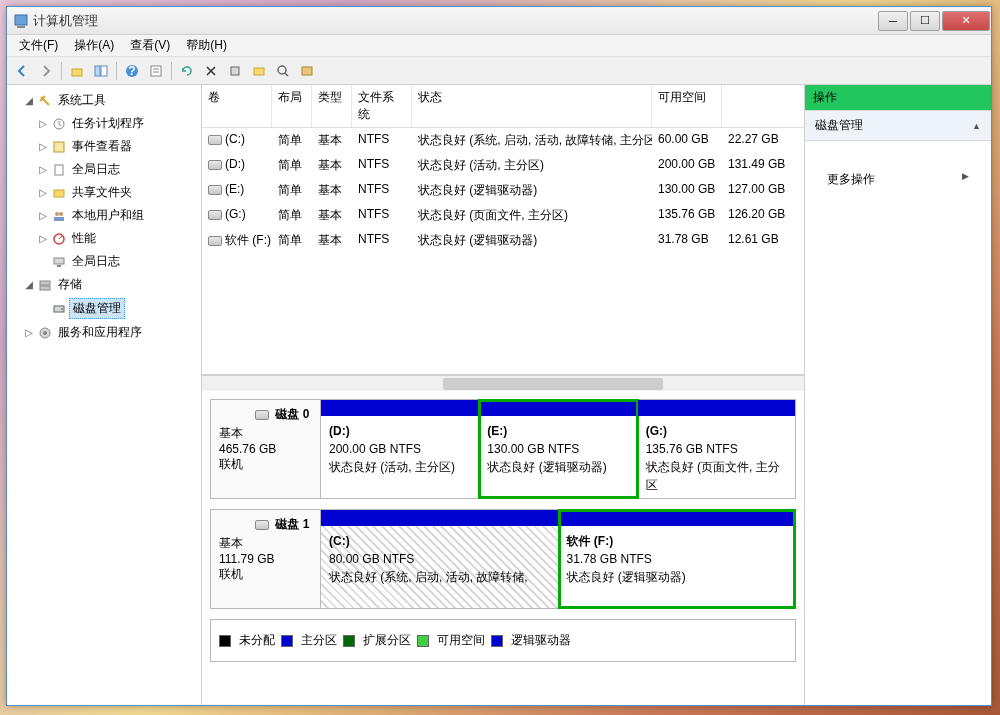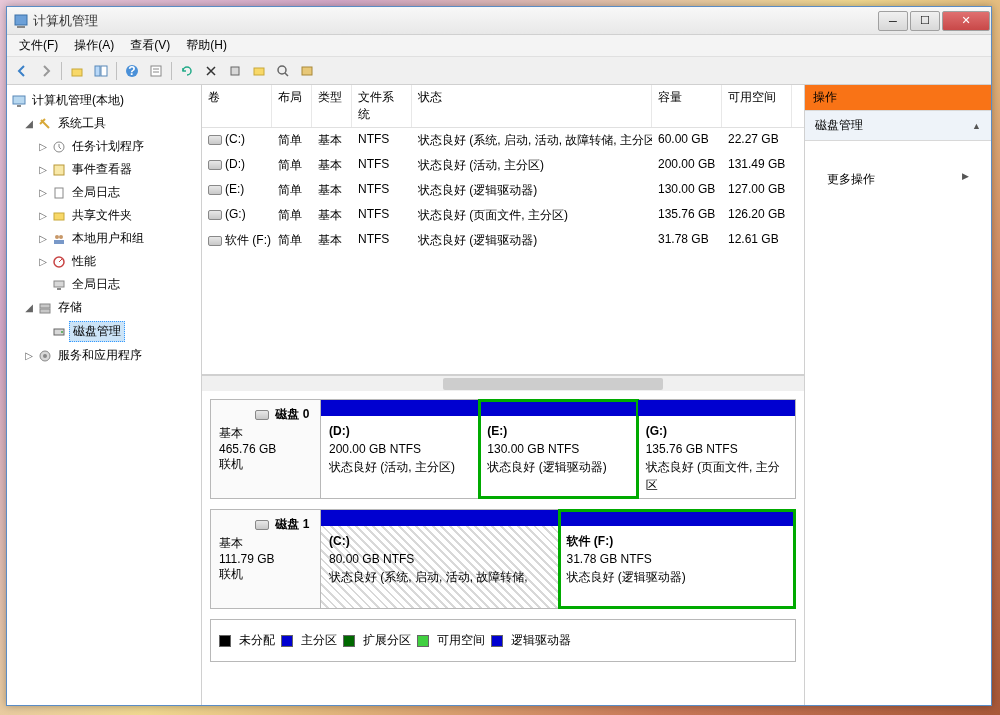--- a/index.html
+++ b/index.html
@@ -58,21 +58,21 @@
 .part-header { height: 16px; }
 .ph-blue { background: #0000d0; }
 .part-body { flex: 1; padding: 6px 8px; font-size: 12px; line-height: 1.5; overflow: hidden; }
 .part-body.hatched { background: repeating-linear-gradient(45deg, #fff, #fff 4px, #d8d8d8 4px, #d8d8d8 6px); }
 .partition.selected { outline: 3px solid #0a0; outline-offset: -2px; }
 
 .legend { display: flex; align-items: center; gap: 6px; padding: 12px 8px; border: 1px solid #b8b8b8; margin-top: 4px; }
 .leg-box { width: 12px; height: 12px; display: inline-block; margin-right: 2px; border: 1px solid #666; }
 
 .right-panel { width: 186px; background: #fff; }
-.right-header { padding: 4px 8px; background: #f97316; border-bottom: 1px solid #d8d8d8; font-weight: normal; }
+.right-header { padding: 4px 8px; background: #22c55e; border-bottom: 1px solid #d8d8d8; font-weight: normal; }
 .right-section { padding: 6px 10px; background: #eef3f9; border-bottom: 1px solid #d8d8d8; display: flex; justify-content: space-between; align-items: center; }
 .right-item { padding: 18px 22px; display: flex; justify-content: space-between; cursor: pointer; margin-top: 12px; }
 .tri { font-size: 9px; color: #555; }
 
 svg { display: block; }
 </style>
 </head>
 <body>
 
 <div class="window">
@@ -166,29 +166,20 @@
     <div class="tool-btn">
         <svg width="14" height="14">
           <rect x="2" y="3" width="10" height="8" fill="#e8c878" stroke="#a88838"></rect>
         </svg>
       </div>
   </div>
 
   <div class="main-area">
 
     <div class="nav-tree">
-      <div class="tree-node">
-        <span class="tree-icon">
-            <svg width="14" height="14">
-              <rect x="1" y="2" width="12" height="8" fill="#b8d8f0" stroke="#5888b8"></rect>
-              <rect x="5" y="11" width="4" height="2" fill="#888"></rect>
-            </svg>
-          </span>
-        <span class="tree-label">计算机管理(本地)</span>
-      </div>
       <div class="tree-node indent-1">
         <span class="tree-toggle">◢</span>
         <span class="tree-icon">
             <svg width="14" height="14">
               <path d="M3 3 L11 11 M7 2 L2 7" stroke="#d8a838" stroke-width="2"></path>
             </svg>
           </span>
         <span class="tree-label">系统工具</span>
       </div>
       <div class="tree-node indent-2">
@@ -294,21 +285,20 @@
     <div class="content">
       <div class="center-panel">
 
         <div class="volume-list">
           <div class="vol-header">
             <div class="vol-col c-vol">卷</div>
             <div class="vol-col c-lay">布局</div>
             <div class="vol-col c-typ">类型</div>
             <div class="vol-col c-fs">文件系统</div>
             <div class="vol-col c-st">状态</div>
-            <div class="vol-col c-cap">容量</div>
             <div class="vol-col c-free">可用空间</div>
           </div>
           <div id="vol-rows">
               <div class="vol-row">
                 <div class="vol-cell c-vol"><span class="disk-icon"></span>(C:)</div>
                 <div class="vol-cell c-lay">简单</div>
                 <div class="vol-cell c-typ">基本</div>
                 <div class="vol-cell c-fs">NTFS</div>
                 <div class="vol-cell c-st">状态良好 (系统, 启动, 活动, 故障转储, 主分区)</div>
                 <div class="vol-cell c-cap">60.00 GB</div>

